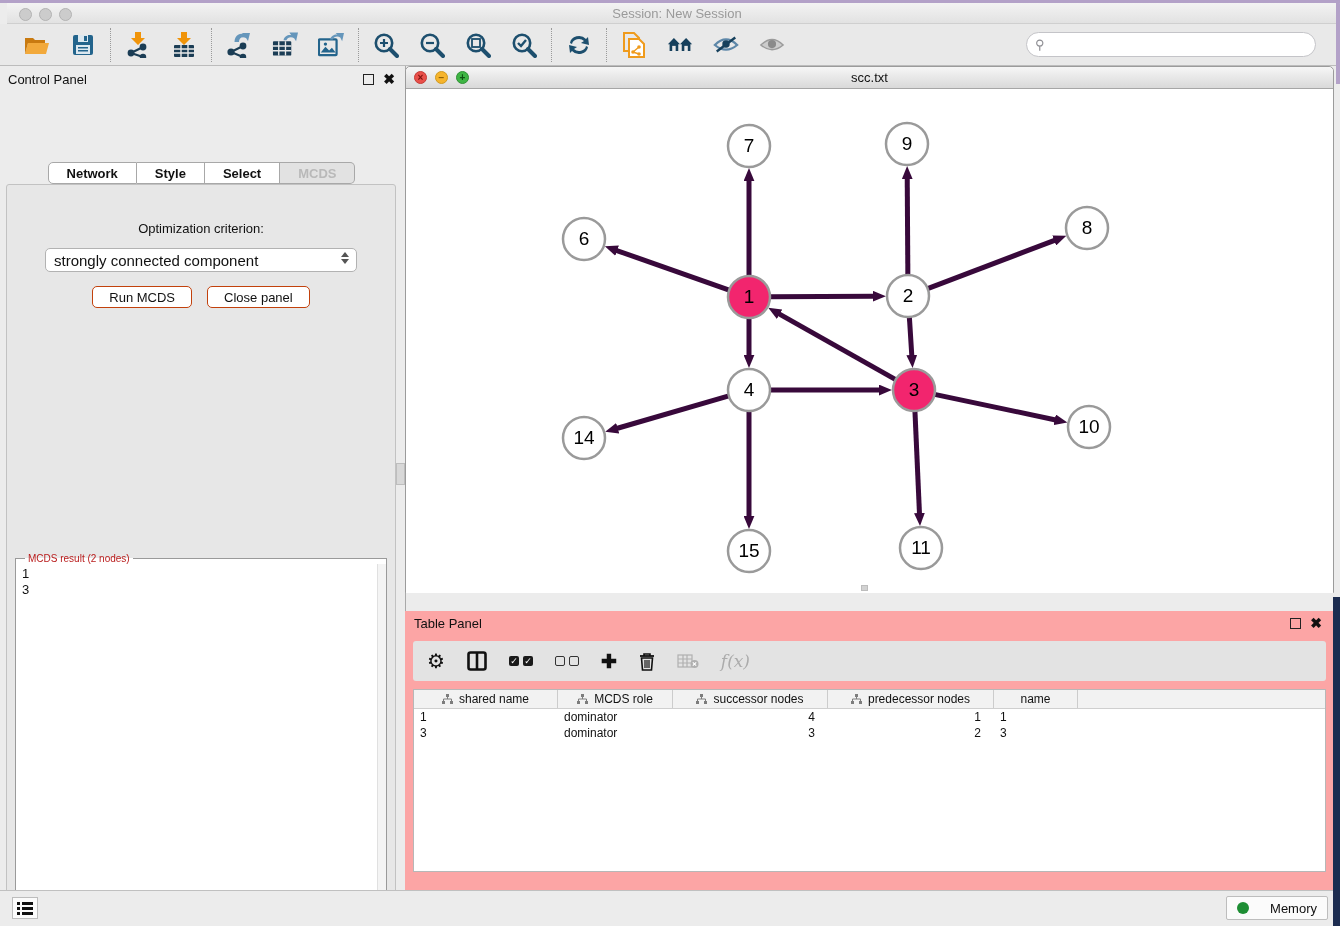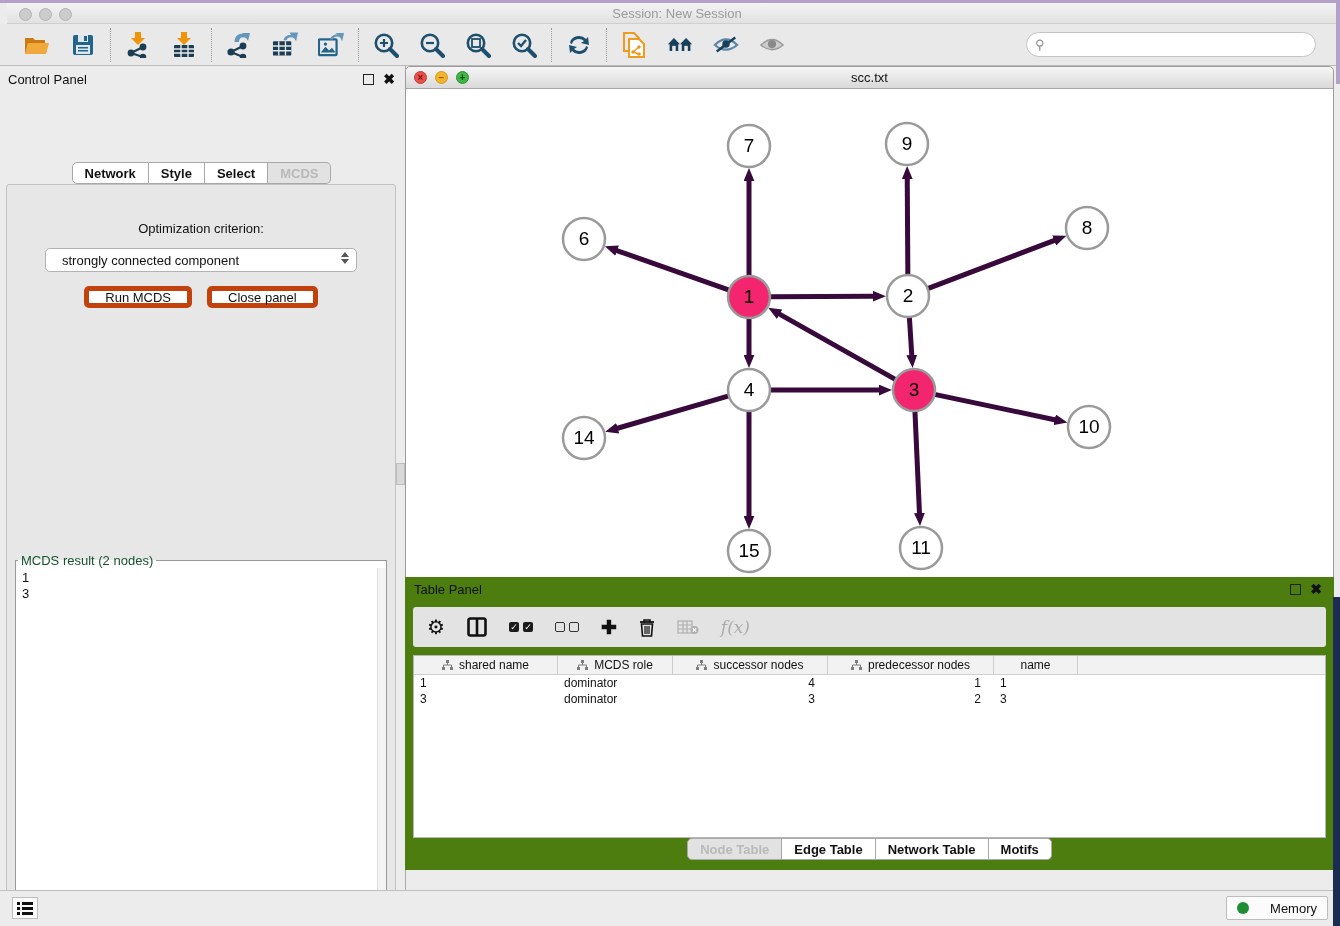--- a/index.html
+++ b/index.html
@@ -33,41 +33,41 @@
 
   
   #control-panel { position:absolute; left:0; top:66px; width:403px; height:824px; background:#ececec; }
   #cp-header { height:26px; display:flex; align-items:center; padding:0 8px; }
   #cp-header .panel-title { font-size:13px; color:#111; }
   .panel-btns { margin-left:auto; display:flex; gap:9px; align-items:center; }
   .float-btn { width:11px; height:11px; border:1.5px solid #222; background:transparent; cursor:pointer; }
   .close-btn { font-size:14px; font-weight:bold; color:#111; cursor:pointer; line-height:11px; }
 
   #cp-tabs { position:absolute; left:0; top:96px; width:100%; display:flex; justify-content:center; z-index:5; }
-  .tab { height:22px; padding:0 12px; background:#fff; border:1px solid #a8a8a8; border-left:none;
+  .tab { height:22px; padding:0 18px; background:#fff; border:1px solid #a8a8a8; border-left:none;
     font-size:13px; font-weight:600; color:#111; display:flex; align-items:center; cursor:pointer; }
   .tab:first-child { border-left:1px solid #a8a8a8; border-top-left-radius:5px; border-bottom-left-radius:5px; }
   .tab:last-child { border-top-right-radius:5px; border-bottom-right-radius:5px; }
   .tab.active { background:#e2e2e2; color:#b9b9b9; }
 
   #cp-body { position:absolute; left:6px; top:118px; width:390px; height:760px; background:#e7e7e7;
     border:1px solid #c2c2c2; border-radius:3px; }
   #opt-label { margin-top:36px; text-align:center; font-size:13px; color:#111; }
   #criterion-select { margin:12px auto 0; width:312px; height:24px; background:#fff; border:1px solid #b2b2b2;
-    border-radius:5px; display:flex; align-items:center; padding:0 16px; font-size:13px; color:#111; cursor:pointer; position:relative; }
+    border-radius:5px; display:flex; align-items:center; padding:0 8px; font-size:15px; color:#111; cursor:pointer; position:relative; }
   .spin-arrows { position:absolute; right:7px; top:3px; display:flex; flex-direction:column; gap:2px; }
   .spin-arrows .up { width:0; height:0; border-left:4px solid transparent; border-right:4px solid transparent; border-bottom:5px solid #555; }
   .spin-arrows .down { width:0; height:0; border-left:4px solid transparent; border-right:4px solid transparent; border-top:5px solid #555; }
   #cp-buttons { margin-top:14px; display:flex; justify-content:center; gap:15px; }
-  .mac-btn { height:22px; padding:0 16px; background:#fff; border:5px solid #c2410c; border-radius:5px;
+  .mac-btn { height:22px; padding:0 16px; background:#fff; border:1px solid #c2410c; border-radius:5px;
     font-size:13px; color:#111; display:flex; align-items:center; cursor:pointer; }
 
   #result-fieldset { position:absolute; left:8px; top:368px; width:372px; height:382px;
     border:1px solid #9a9a9a; background:#fff; }
-  #result-fieldset legend { font-size:13px; color:#14532d; padding:0 3px; margin-left:2px; background:transparent; }
+  #result-fieldset legend { font-size:10px; color:#b91c1c; padding:0 3px; margin-left:9px; background:transparent; }
   #result-text { position:absolute; left:0; top:0; width:calc(100% - 9px); height:100%;
     font-size:13px; color:#111; padding:2px 0 0 6px; white-space:pre; overflow:hidden; line-height:16px; }
   #result-scrollbar { position:absolute; right:0; top:0; width:9px; height:100%; background:#f4f4f4; border-left:1px solid #e0e0e0; }
 
   #cp-divider { position:absolute; left:403px; top:66px; width:3px; height:824px; background:#ececec; border-right:1px solid #a9a9a9; }
   #cp-grip { position:absolute; left:396px; top:463px; width:9px; height:22px; background:#d8d8d8; border:1px solid #bdbdbd; }
 
   
   #net-window { position:absolute; left:405px; top:66px; width:929px; height:527px;
     border:1px solid #9b9b9b; border-radius:5px 5px 0 0; background:#fff; }
@@ -78,21 +78,21 @@
   #net-lights { position:absolute; left:8px; top:4px; display:flex; gap:8px; }
   .tl.red { background:#e9504a; border:1px solid #c43b36; color:#7e120f; }
   .tl.yellow { background:#f6b42c; border:1px solid #d09a1f; color:#8a5d05; }
   .tl.green { background:#3eb544; border:1px solid #2f9135; color:#0e5213; }
   #net-title { font-size:13px; color:#111; }
   #net-canvas { position:relative; width:100%; height:504px; background:#fff; overflow:hidden; }
   #graph-svg { position:absolute; left:0; top:0; }
   #canvas-grip { position:absolute; left:455px; bottom:2px; width:7px; height:6px; background:#d2d2d2; border:1px solid #bdbdbd; }
 
   
-  #table-panel { position:absolute; left:405px; top:577px; width:929px; height:293px; background:#4d7c0f; }
+  #table-panel { position:absolute; left:405px; top:611px; width:929px; height:293px; background:#fca5a5; }
   #tp-header { height:24px; display:flex; align-items:center; padding:0 9px; }
   #tp-header .panel-title { font-size:13px; color:#111; }
   #tp-toolbar { margin:6px 8px 0; height:40px; background:#e3e3e3; border-radius:3px;
     display:flex; align-items:center; gap:22px; padding:0 14px; }
   .tp-icon { display:flex; align-items:center; justify-content:center; cursor:pointer; color:#111; }
   .tp-icon.disabled { color:#b0b0b0; cursor:default; }
   .gear-glyph { font-size:20px; line-height:1; }
   .plus-glyph { font-size:19px; font-weight:bold; line-height:1; }
   .fx-glyph { font-family:"DejaVu Serif", serif; font-style:italic; font-size:17px; color:#ababab; }
   .cb-pair { display:flex; gap:4px; }
@@ -502,26 +502,20 @@
           </div>
           <div class="tr">
             <div class="td" style="width: 144px;">3</div>
             <div class="td" style="width: 115px;">dominator</div>
             <div class="td right" style="width: 155px;">3</div>
             <div class="td right" style="width: 166px;">2</div>
             <div class="td" style="width: 84px;">3</div>
           </div>
         </div>
     </div>
-    <div id="tp-tabs">
-      <div class="tab active">Node Table</div>
-      <div class="tab">Edge Table</div>
-      <div class="tab">Network Table</div>
-      <div class="tab">Motifs</div>
-    </div>
   </div>
 
   <div id="statusbar">
     <div id="list-btn">
       <svg width="16" height="14" viewBox="0 0 16 14">
           <g fill="#111">
             <rect x="0" y="1" width="3" height="3"></rect>
             <rect x="5" y="1" width="11" height="3"></rect>
             <rect x="0" y="6" width="3" height="3"></rect>
             <rect x="5" y="6" width="11" height="3"></rect>

